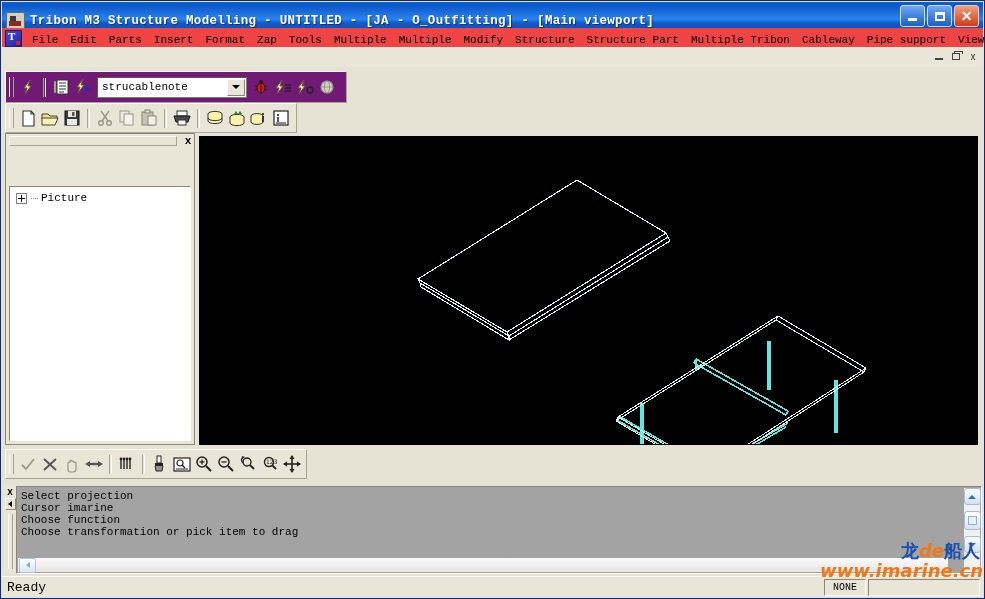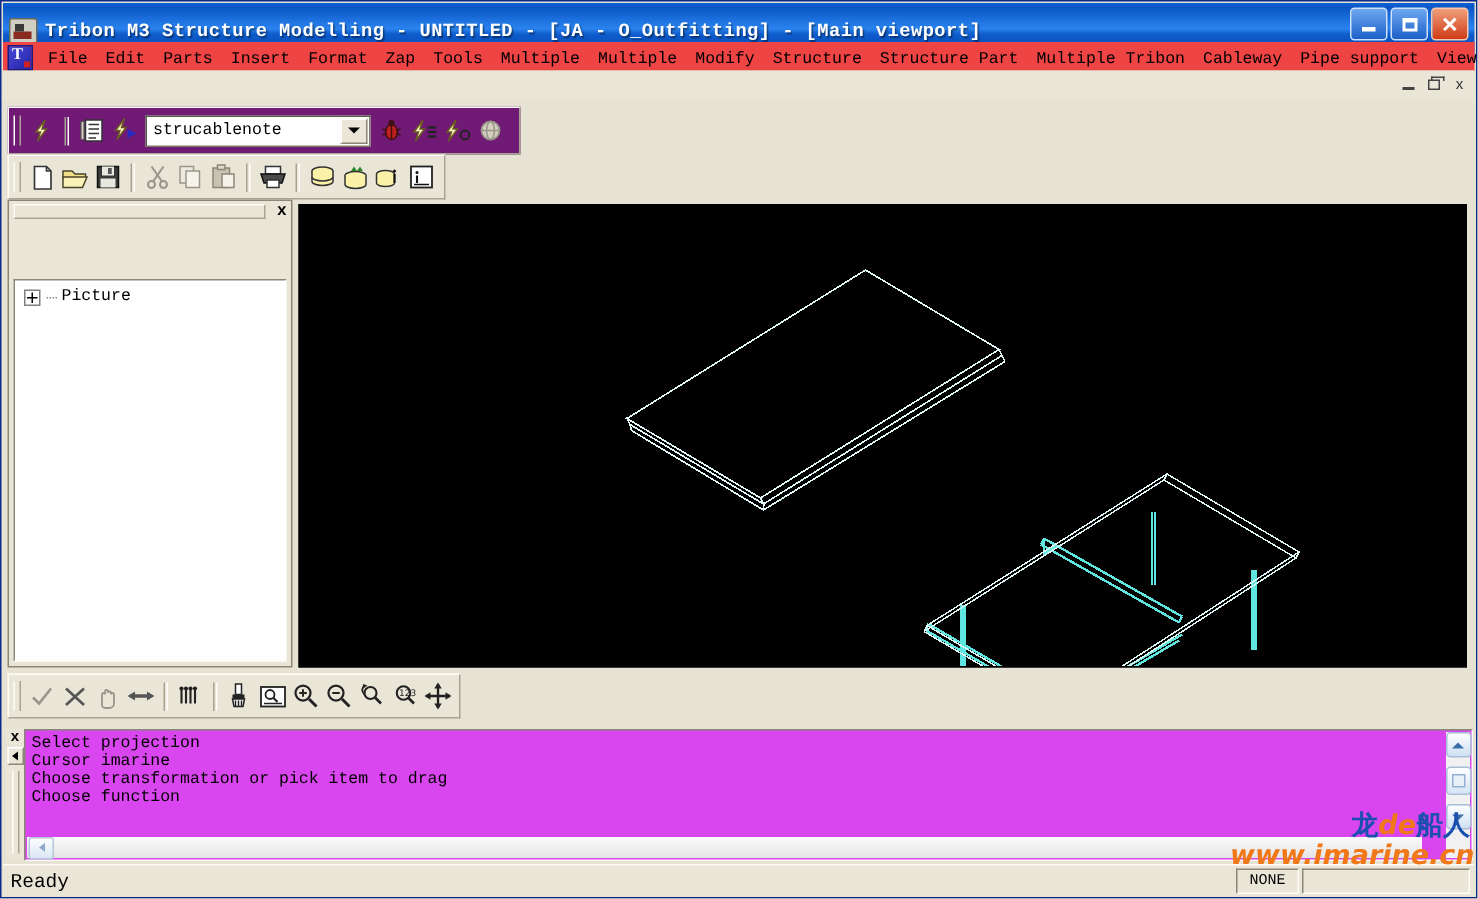--- a/index.html
+++ b/index.html
@@ -125,21 +125,21 @@
   
   .logwrap{position:absolute;left:3px;top:485px;width:978px;height:88px;}
   .log-side{position:absolute;left:0;top:0;width:12px;height:88px;background:#e9e6d8;}
   .log-x{font-size:10px;font-weight:bold;font-family:"Liberation Sans",sans-serif;
      text-align:center;line-height:11px;cursor:default;}
   .log-larrow{width:9px;height:10px;margin:1px auto 0;background:#e9e6d8;
      border:1px solid #fff;border-right-color:#8a8678;border-bottom-color:#8a8678;
      display:flex;align-items:center;justify-content:center;}
   .log-larrow i{width:0;height:0;border-top:3px solid transparent;border-bottom:3px solid transparent;border-right:4px solid #000;}
   .log-grip{margin:4px auto 0;width:3px;height:55px;border-left:1px solid #fdfcf6;border-right:1px solid #a8a493;}
-  .logbox{position:absolute;left:12px;top:0;width:966px;height:88px;background:#d946ef;
+  .logbox{position:absolute;left:12px;top:0;width:966px;height:88px;background:#a3a3a3;
      border:1px solid #8a8678;border-right-color:#fdfcf6;border-bottom-color:#fdfcf6;box-sizing:border-box;}
   .log-lines{padding:3px 0 0 4px;}
   .log-line{font-size:11px;line-height:12px;color:#000;white-space:pre;font-family:"Liberation Mono",monospace;}
   .log-hscroll{position:absolute;left:1px;bottom:1px;width:930px;height:14px;
      background:linear-gradient(to bottom,#fbfbfb,#e4e4e4);display:flex;align-items:center;}
   .hs-left{width:15px;height:13px;border:1px solid #b5c6dd;border-radius:2px;
      background:linear-gradient(to bottom,#fdfdfe,#dbe6f4);display:flex;align-items:center;justify-content:center;margin-left:1px;}
   .hs-left i{width:0;height:0;border-top:3px solid transparent;border-bottom:3px solid transparent;border-right:4px solid #8fa8c8;}
   .log-vscroll{position:absolute;right:1px;top:1px;width:16px;height:84px;
      background:#f1f1f1;display:flex;flex-direction:column;align-items:center;}
@@ -550,22 +550,22 @@
       <div class="log-x">x</div>
       <div class="log-larrow">
           <i></i>
         </div>
       <div class="log-grip"></div>
     </div>
     <div class="logbox">
       <div class="log-lines">
         <div class="log-line">Select projection</div>
         <div class="log-line">Cursor imarine</div>
+        <div class="log-line">Choose function</div>
         <div class="log-line">Choose transformation or pick item to drag</div>
-        <div class="log-line">Choose function</div>
       </div>
       <div class="log-hscroll">
         <div class="hs-left">
             <i></i>
           </div>
       </div>
       <div class="log-vscroll">
         <div class="vs-btn vs-up">
             <i></i>
           </div>

